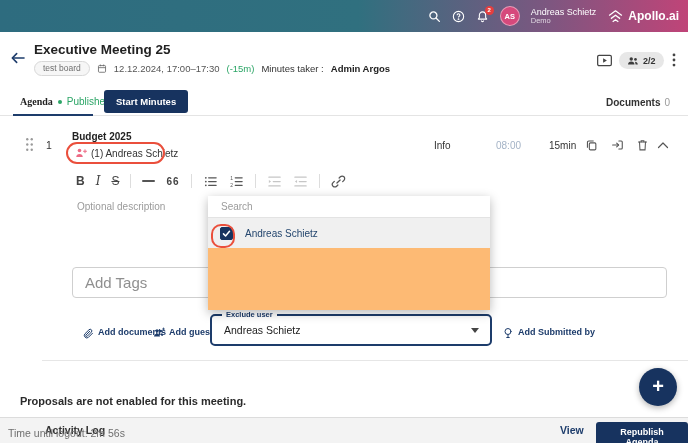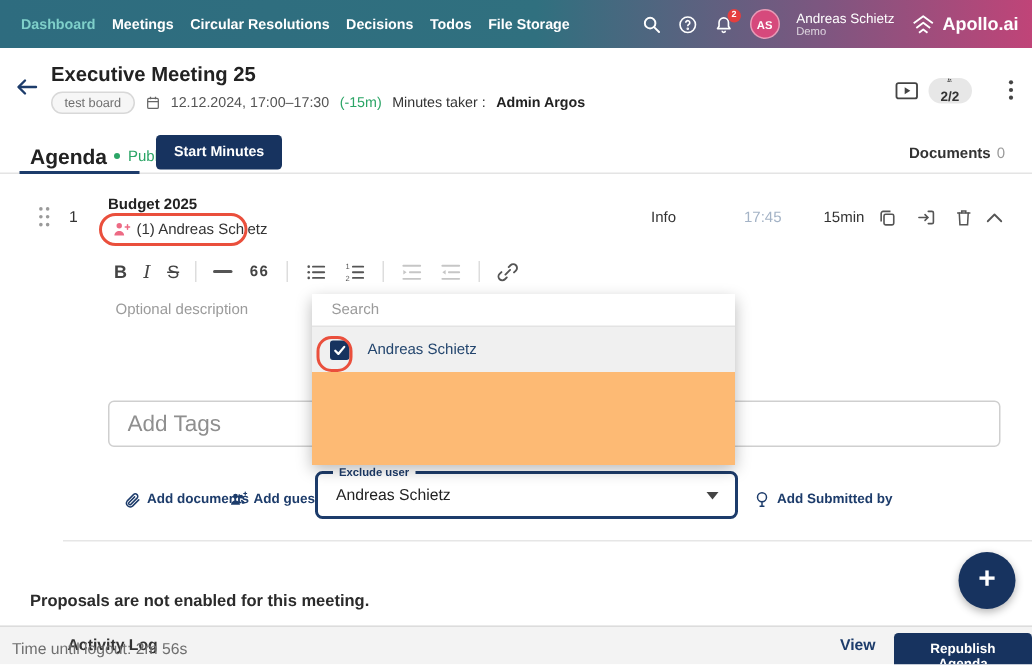--- a/index.html
+++ b/index.html
@@ -33,29 +33,29 @@
   .meta-row { position:absolute; left:34px; top:61px; display:flex; align-items:center; gap:7px; }
   .board-badge { font-size:8.5px; color:#6f6f6f; background:#f6f6f6; border:1px solid #d8d8d8; border-radius:9px;
     padding:1px 8px; line-height:1.3; }
   .cal-icon { width:10px; height:11px; color:#666; }
   .meta-text { font-size:9.5px; color:#555; }
   .meta-delta { font-size:9.5px; color:#2ba566; }
   .meta-taker { font-size:9.5px; color:#333;text-align:right; }
   .meta-taker-name { font-size:9.5px; font-weight:bold; color:#222; }
   .present-icon { position:absolute; left:596px; top:54px; width:17px; height:13px; color:#444; cursor:pointer; }
   .attendance-pill { position:absolute; left:619px; top:52px; height:17px; background:#e7e7e7; border-radius:9px;
-    display:flex; align-items:center; gap:4px; padding:0 8px; cursor:pointer;flex-direction:column; }
+    display:flex; align-items:center; gap:4px; padding:0 8px; cursor:pointer; }
   .people-icon { width:12px; height:10px; color:#3c3c3c; }
   .attendance-text { font-size:9px; font-weight:bold; color:#333; }
   .kebab-icon { position:absolute; left:668px; top:53px; width:12px; height:14px; color:#444; cursor:pointer; }
 
   
   .tabs-row { position:absolute; top:87px; left:0; width:688px; height:29px; border-bottom:1px solid #e4e4e4; background:#fff; }
   .tab-agenda { position:absolute; left:20px; top:9px; display:flex; align-items:center; gap:5px; cursor:pointer; }
-  .tab-label { font-size:14px; font-weight:bold; color:#222; }
+  .tab-label { font-size:10px; font-weight:bold; color:#222;font-family:Liberation Serif, serif; }
   .status-dot { width:4px; height:4px; border-radius:50%; background:#2ba566; }
   .tab-status { font-size:10px; color:#2ba566; }
   .tab-underline { position:absolute; left:13px; bottom:-1px; width:80px; height:2px; background:#1d3c6b; }
   .start-minutes-btn { position:absolute; left:104px; top:3px; background:#17335f; color:#fff; border:none; border-radius:3px;
     font-family:"Liberation Sans",sans-serif; font-size:9.5px; font-weight:bold; padding:6px 12px; cursor:pointer; }
   .documents-box { position:absolute; right:18px; top:10px; display:flex; gap:4px; cursor:pointer; }
   .documents-label { font-size:10px; font-weight:bold; color:#333; }
   .documents-count { font-size:10px; color:#9a9a9a; }
 
   
@@ -139,28 +139,20 @@
   .republish-btn { position:absolute; left:596px; top:4px; background:#17335f; color:#fff; border:none; border-radius:3px;
     font-family:"Liberation Sans",sans-serif; font-size:9px; font-weight:bold; padding:5px 9px; cursor:pointer; }
   .logout-timer { position:absolute; left:8px; top:427px; font-size:10.5px; color:#6f6f6f; z-index:40; }
 </style>
 </head>
 <body>
 
 <div class="screen">
 
   <header class="navbar">
-    <nav class="nav-left">
-      <a class="nav-item active">Dashboard</a>
-      <a class="nav-item">Meetings</a>
-      <a class="nav-item">Circular Resolutions</a>
-      <a class="nav-item">Decisions</a>
-      <a class="nav-item">Todos</a>
-      <a class="nav-item">File Storage</a>
-    </nav>
     <div class="nav-right">
       <svg class="nav-icon" viewBox="0 0 24 24" fill="none" stroke="currentColor" stroke-width="2.4" stroke-linecap="round">
         <circle cx="10" cy="10" r="6.5"></circle>
           <line x1="15.2" y1="15.2" x2="21" y2="21"></line>
       </svg>
       <svg class="nav-icon" viewBox="0 0 24 24" fill="none" stroke="currentColor" stroke-width="2">
         <circle cx="12" cy="12" r="9.5"></circle>
           <path d="M9.5 9.5a2.5 2.5 0 1 1 3.8 2.1c-.9.6-1.3 1.1-1.3 2.1"></path>
           <circle cx="12" cy="17" r="0.6" fill="currentColor"></circle>
       </svg>
@@ -252,21 +244,21 @@
     <svg class="person-add-icon" viewBox="0 0 24 22" fill="currentColor">
       <circle cx="9" cy="6" r="3.6"></circle>
         <path d="M2.5 19c0-3.6 2.9-6 6.5-6s6.5 2.4 6.5 6z"></path>
       <path d="M17 7.5h6M20 4.5v6" stroke="currentColor" stroke-width="2" fill="none" stroke-linecap="round"></path>
     </svg>
     <span class="assignee-text">(1) Andreas Schietz</span>
   </div>
   <div class="annotation annotation-1"></div>
 
   <span class="item-type">Info</span>
-  <span class="item-time">17:45</span>
+  <span class="item-time">08:00</span>
   <span class="item-duration">15min</span>
   <svg class="row-icon icon-copy" viewBox="0 0 24 24" fill="none" stroke="currentColor" stroke-width="2">
     <rect x="8" y="8" width="12" height="13" rx="2"></rect>
       <path d="M16 4.5H7a2.5 2.5 0 0 0-2.5 2.5v10"></path>
   </svg>
   <svg class="row-icon icon-move" viewBox="0 0 24 24" fill="none" stroke="currentColor" stroke-width="2" stroke-linecap="round" stroke-linejoin="round">
     <path d="M14.5 4.5H19a1.8 1.8 0 0 1 1.8 1.8v11.4A1.8 1.8 0 0 1 19 19.5h-4.5"></path>
       <path d="M3 12h11"></path>
       <path d="M10.5 8.5 14 12l-3.5 3.5"></path>
   </svg>

